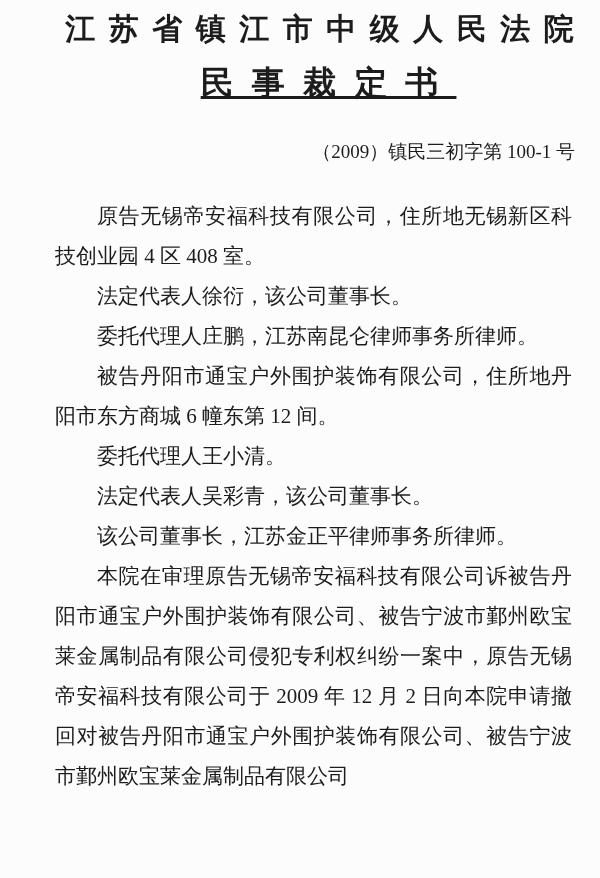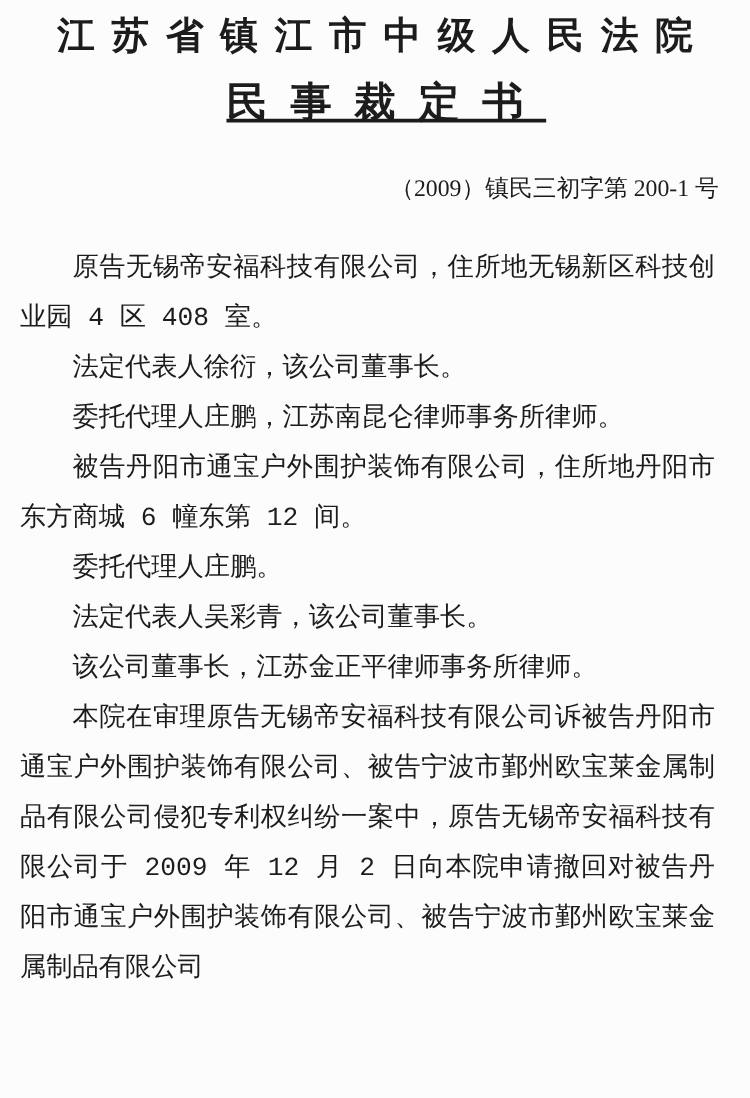--- a/index.html
+++ b/index.html
@@ -14,20 +14,21 @@
     color: #1c1c1c;
     font-family: "Liberation Serif", "DejaVu Serif", serif;
     -webkit-font-smoothing: antialiased;
   }
   .page {
     position: relative;
     width: 600px;
     height: 878px;
     box-sizing: border-box;
     padding-top: 10px;
+    padding-left: 39px;
   }
   .court-name {
     margin: 0;
     font-size: 30px;
     line-height: 38px;
     font-weight: bold;
     text-align: center;
     letter-spacing: 0.45em;
     padding-left: 0.45em; 
     white-space: nowrap;
@@ -56,38 +57,37 @@
     font-size: 21px;
     line-height: 40px;
     text-align: justify;
     text-justify: inter-character;
   }
   .doc-body p {
     margin: 0;
     padding: 0;
     text-indent: 2em;
     word-break: break-all;
-    font-family: Liberation Mono, monospace;
   }
 </style>
 </head>
 <body>
 
 <div class="page">
 
   <h1 class="court-name">江苏省镇江市中级人民法院</h1>
 
   <h2 class="doc-title">民事裁定书</h2>
 
-  <div class="case-number">（2009）镇民三初字第 200-1 号</div>
+  <div class="case-number">（2009）镇民三初字第 100-1 号</div>
 
   <div class="doc-body">
     <p>原告无锡帝安福科技有限公司，住所地无锡新区科技创业园 4 区 408 室。</p>
     <p>法定代表人徐衍，该公司董事长。</p>
     <p>委托代理人庄鹏，江苏南昆仑律师事务所律师。</p>
     <p>被告丹阳市通宝户外围护装饰有限公司，住所地丹阳市东方商城 6 幢东第 12 间。</p>
-    <p>委托代理人庄鹏。</p>
+    <p>委托代理人王小清。</p>
     <p>法定代表人吴彩青，该公司董事长。</p>
     <p>该公司董事长，江苏金正平律师事务所律师。</p>
     <p>本院在审理原告无锡帝安福科技有限公司诉被告丹阳市通宝户外围护装饰有限公司、被告宁波市鄞州欧宝莱金属制品有限公司侵犯专利权纠纷一案中，原告无锡帝安福科技有限公司于 2009 年 12 月 2 日向本院申请撤回对被告丹阳市通宝户外围护装饰有限公司、被告宁波市鄞州欧宝莱金属制品有限公司</p>
   </div>
 
 </div>
 
 </body></html>

